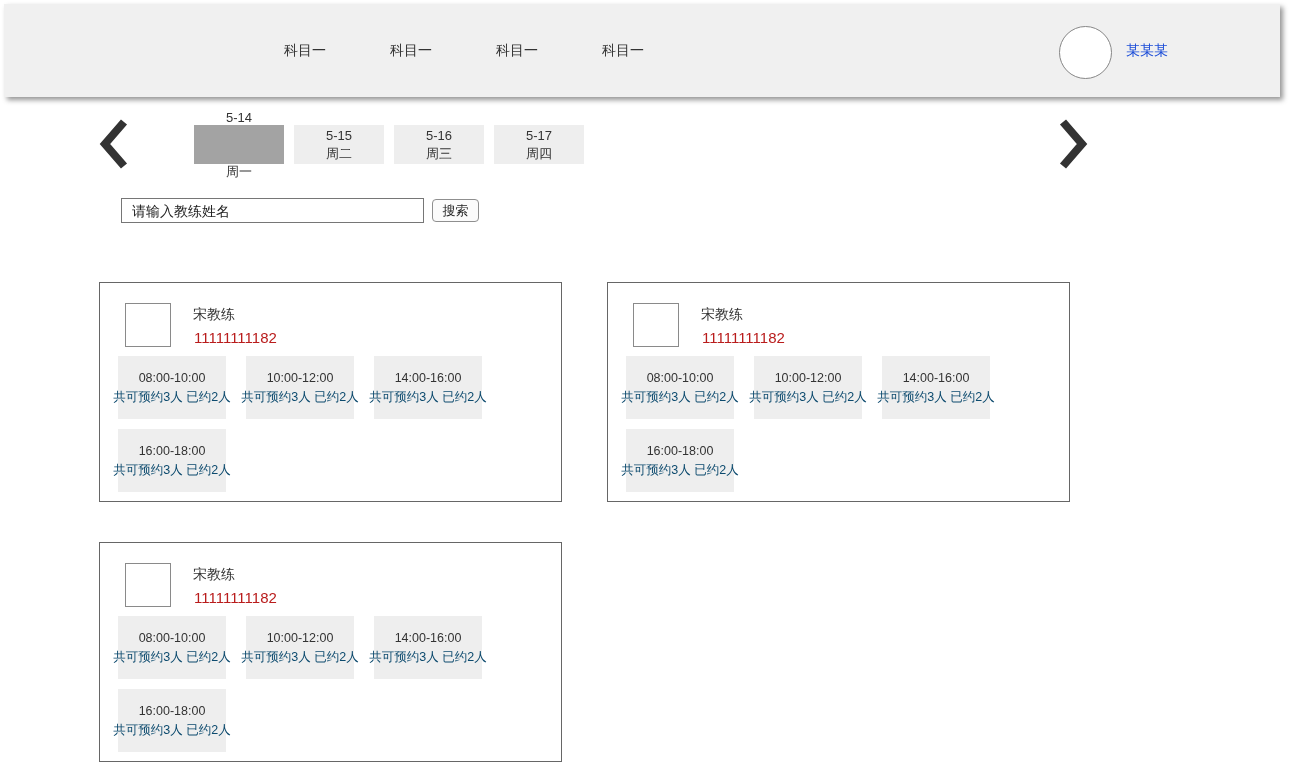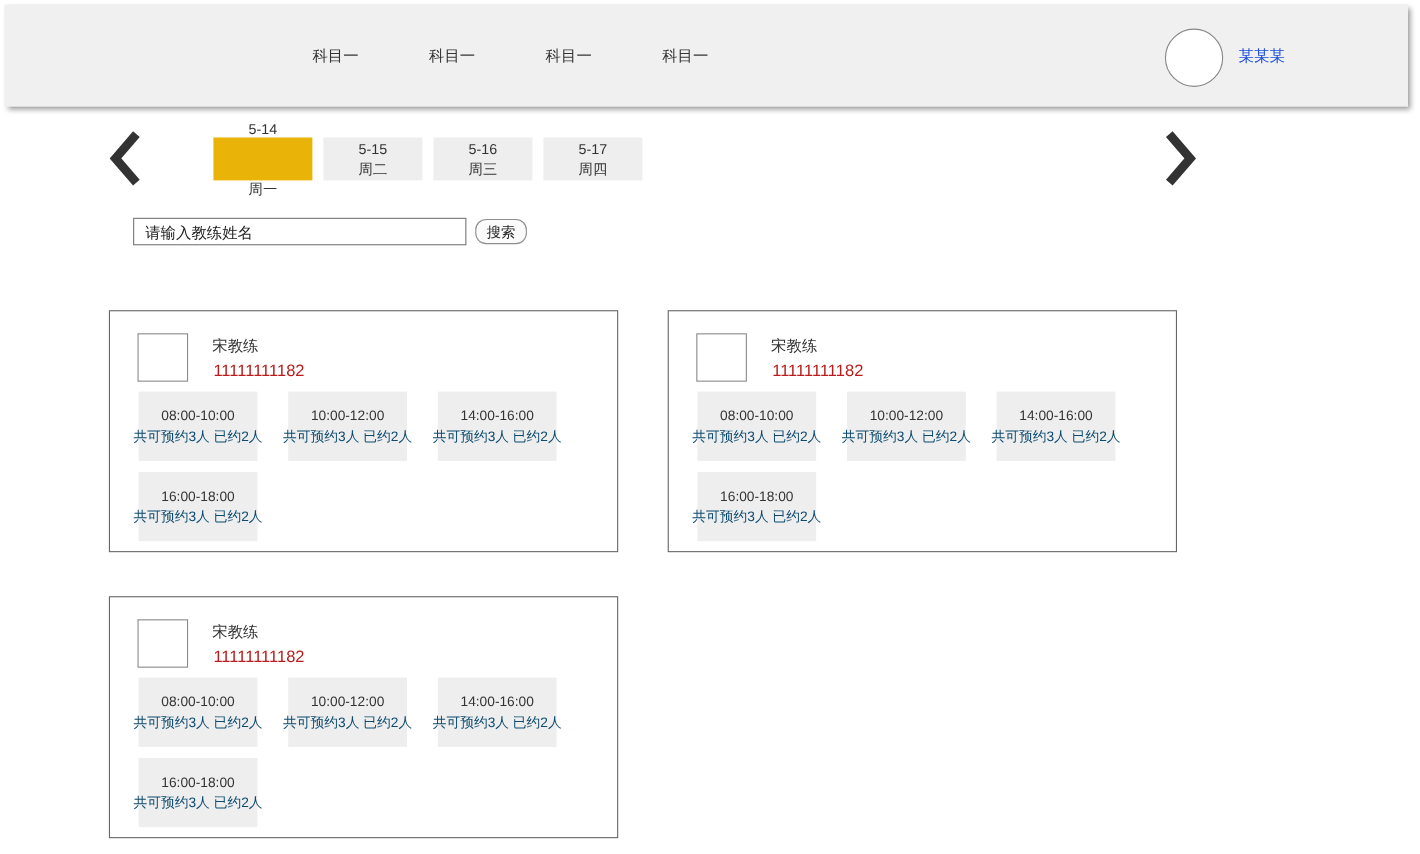--- a/index.html
+++ b/index.html
@@ -21,45 +21,45 @@
 
   
   .chev { position:absolute; top:117px; width:34px; height:54px; background:none;
           border:none; cursor:pointer; padding:0; }
   .chev-left  { left:97px; }
   .chev-right { left:1056px; }
   .tabs { position:absolute; left:194px; top:125px; display:flex; gap:10px; }
   .tab { width:90px; height:39px; background:#eee; display:flex; flex-direction:column;
          justify-content:center; align-items:center; font-size:13px; line-height:18px;
          color:#333; cursor:pointer; }
-  .tab.active { background:#eab308;gap:36px; }
+  .tab.active { background:#a3a3a3;gap:36px; }
 
   
   .search-input { position:absolute; left:121px; top:198px; width:303px; height:25px;
                   border:1px solid #767676; font-size:14px; padding:2px 10px; color:#111;
                   background:#fff; outline:none; }
   .search-input::placeholder { color:#222; opacity:1; }
   .search-btn { position:absolute; left:432px; top:199px; width:47px; height:23px;
-                border:1px solid #8f8f8f; border-radius:10px; background:#fbfbfb;
+                border:1px solid #8f8f8f; border-radius:4px; background:#fbfbfb;
                 font-size:13px; color:#222; cursor:pointer;
                 font-family:"Liberation Sans","DejaVu Sans",sans-serif; }
 
   
   .card { position:absolute; width:463px; height:220px; border:1px solid #666; background:#fff; }
   .card-0 { left:99px;  top:282px; }
   .card-1 { left:607px; top:282px; }
   .card-2 { left:99px;  top:542px; }
   .coach-avatar { position:absolute; left:25px; top:20px; width:46px; height:44px;
                   border:1px solid #8a8a8a; background:#fff; }
   .coach-name  { position:absolute; left:93px; top:23px; font-size:14px; color:#333; }
   .coach-phone { position:absolute; left:94px; top:46px; font-size:15px; color:#b91c1c; }
   .slots { position:absolute; left:18px; top:73px; width:430px;
            display:flex; flex-wrap:wrap; gap:10px 20px; }
   .slot { width:108px; height:63px; background:#eee; display:flex; flex-direction:column;
-          justify-content:center; align-items:center; line-height:19px; cursor:pointer;margin-left:8px; }
+          justify-content:center; align-items:center; line-height:19px; cursor:pointer; }
   .slot-time { font-size:12.5px; color:#333; white-space:nowrap; }
   .slot-cap  { font-size:12.5px; color:#0c4a6e; white-space:nowrap; }
 </style>
 </head>
 <body>
 
 <header class="header">
   <nav class="nav">
     <span class="nav-item">科目一</span>
     <span class="nav-item">科目一</span>

